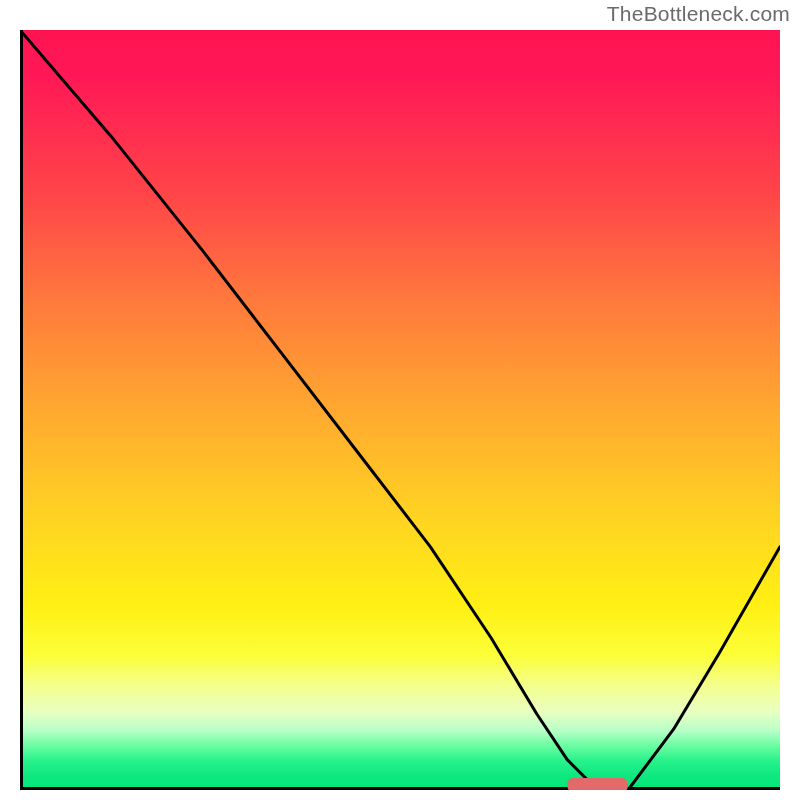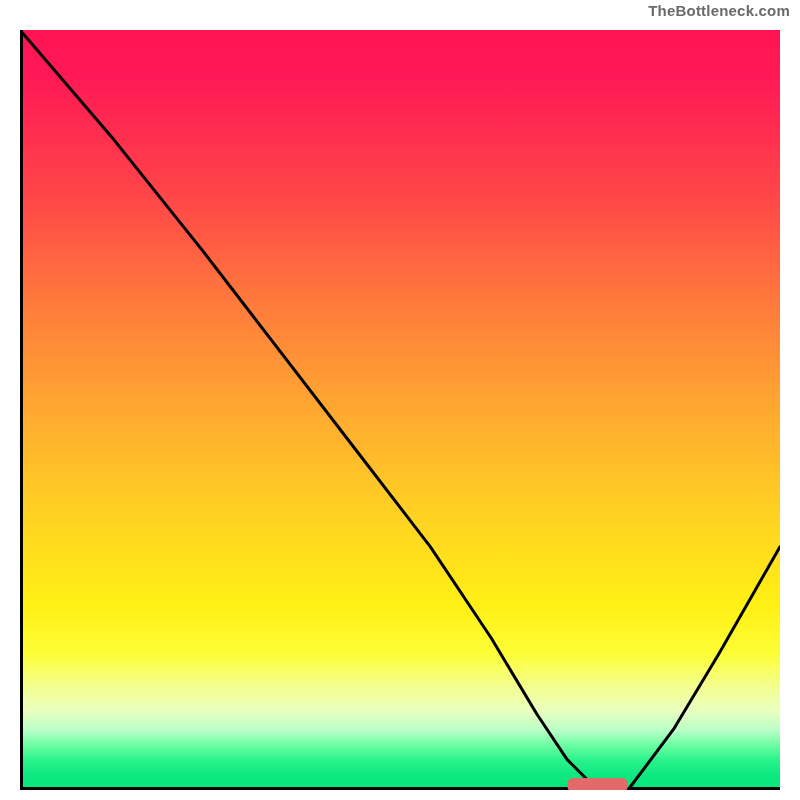--- a/index.html
+++ b/index.html
@@ -12,22 +12,22 @@
   }
   .container {
     position: relative;
     width: 800px;
     height: 800px;
   }
   .watermark {
     position: absolute;
     top: 2px;
     right: 10px;
-    font-size: 15px;
-    font-weight: 700;
+    font-size: 21px;
+    font-weight: 400;
     letter-spacing: 0.2px;
     color: #6a6a6a;
   }
   .plot {
     position: absolute;
     left: 20px;
     top: 30px;
     width: 760px;
     height: 760px;
   }

